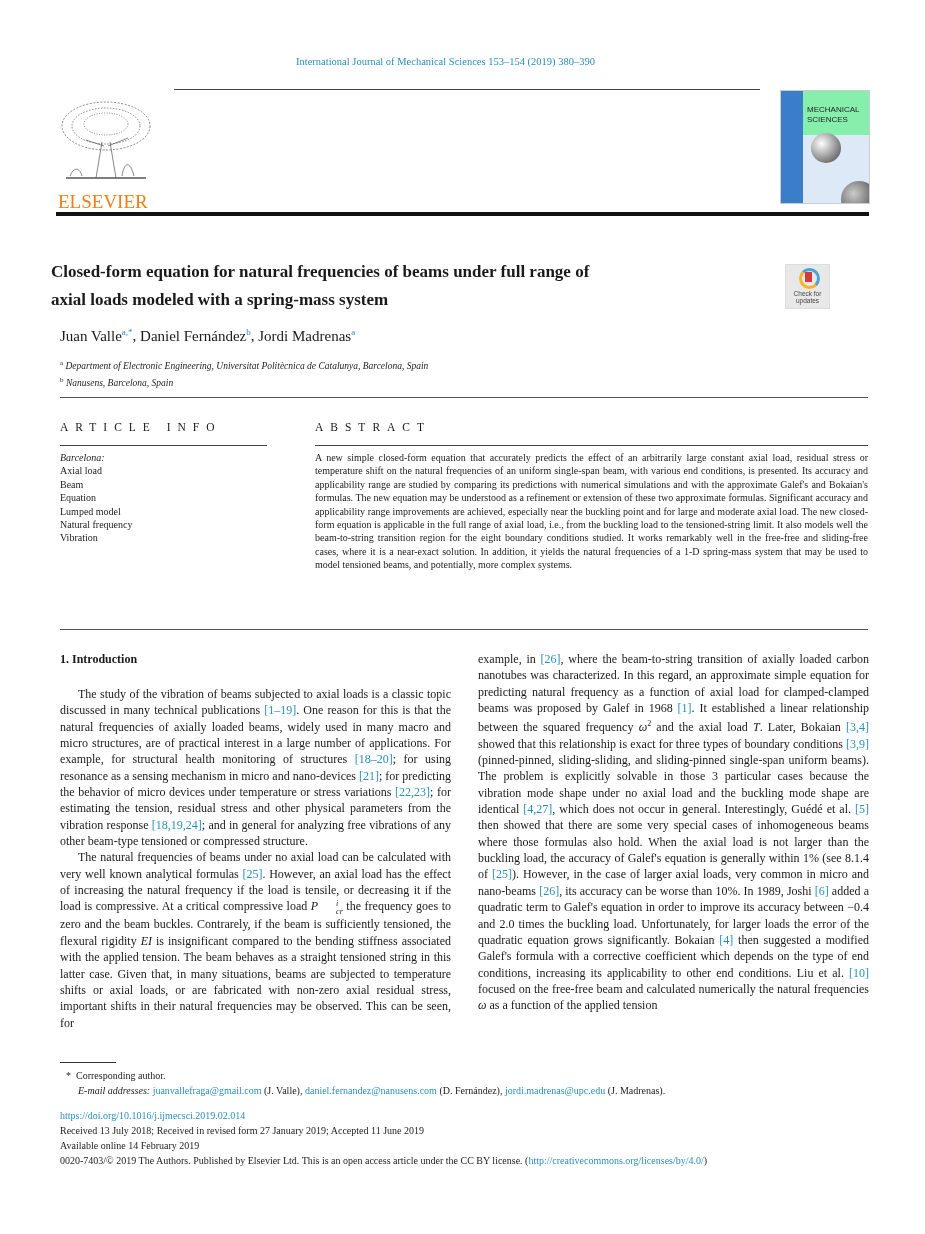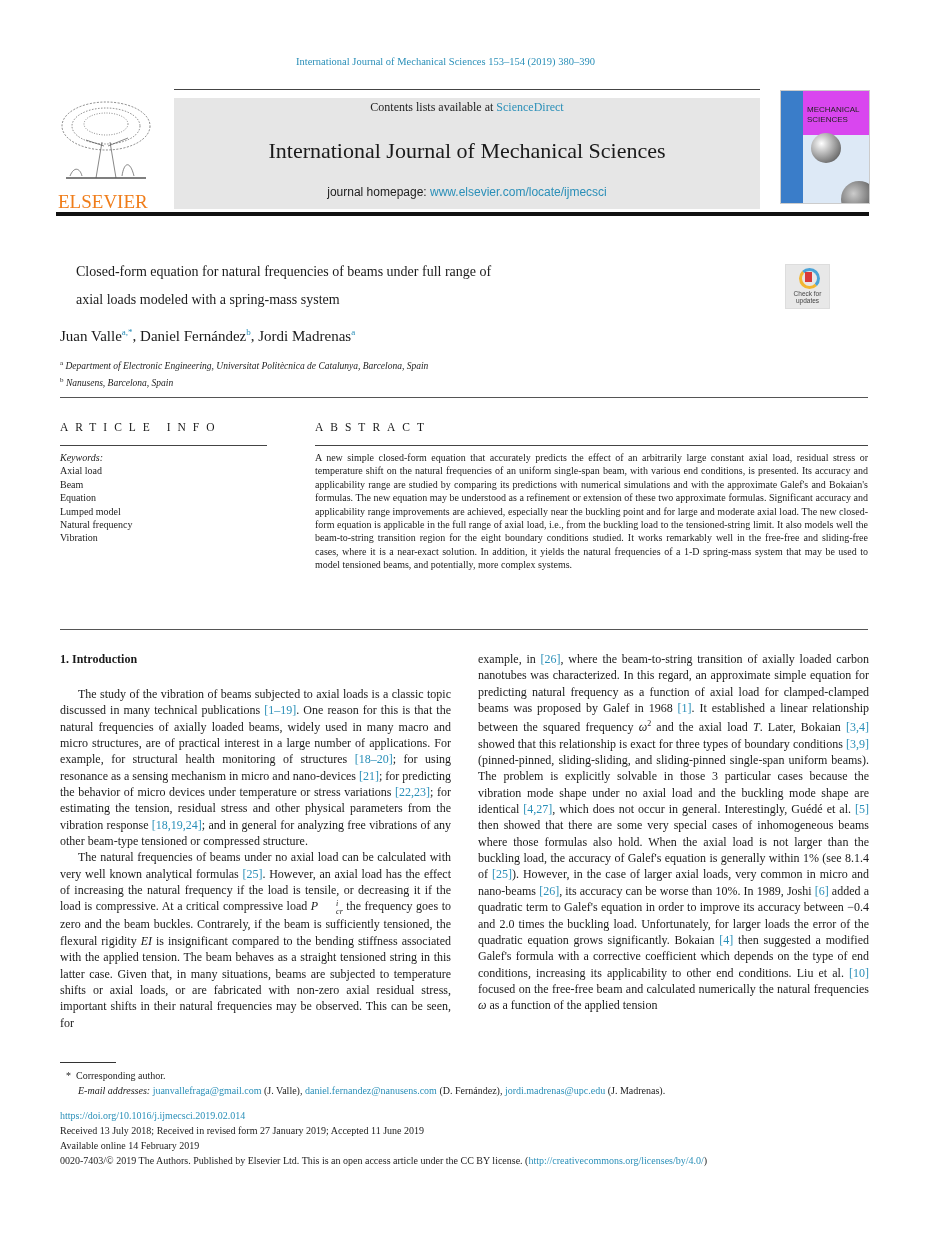--- a/index.html
+++ b/index.html
@@ -10,30 +10,30 @@
   .running-head { left: 0; width: 891px; top: 56px; text-align: center; font-size: 10.5px; color: #2a8fb8; }
 
   .header { left: 56px; top: 88px; width: 813px; height: 128px; }
   .header-topline { position: absolute; left: 118px; top: 1px; width: 586px; height: 1px; background: #444; }
   .header-logo { position: absolute; left: 0; top: 8px; width: 100px; height: 116px; }
   .elsevier-word { position: absolute; left: 2px; top: 95px; font-size: 19px; color: #f07d1a; letter-spacing: 0px; font-family: "Liberation Serif", serif; }
   .header-box { position: absolute; left: 118px; top: 10px; width: 586px; height: 111px; background: #e6e6e6; }
   .contents-line { position: absolute; left: 0; width: 100%; top: 2px; text-align: center; font-size: 12px; color: #222; }
   .journal-title { position: absolute; left: 0; width: 100%; top: 40px; text-align: center; font-size: 22px; color: #1a1a1a; }
   .homepage-line { position: absolute; left: 0; width: 100%; top: 87px; text-align: center; font-size: 12px; color: #222; font-family: "Liberation Sans", sans-serif; }
-  .cover { position: absolute; left: 724px; top: 2px; width: 88px; height: 112px; background: #d946ef; border: 1px solid #ccc; overflow: hidden; }
+  .cover { position: absolute; left: 724px; top: 2px; width: 88px; height: 112px; background: #86efac; border: 1px solid #ccc; overflow: hidden; }
   .cover-blue { position: absolute; left: 0; top: 0; width: 22px; height: 112px; background: #3a7dc9; }
   .cover-title1 { position: absolute; left: 26px; top: 14px; font-size: 8px; color: #222; font-family: "Liberation Sans", sans-serif; }
   .cover-title2 { position: absolute; left: 26px; top: 24px; font-size: 8px; color: #222; font-family: "Liberation Sans", sans-serif; text-align: right; }
   .cover-panel { position: absolute; left: 22px; top: 44px; width: 66px; height: 68px; background: #dde9f6; }
   .cover-sphere { position: absolute; left: 30px; top: 42px; width: 30px; height: 30px; border-radius: 50%; background: radial-gradient(circle at 35% 35%, #fff, #777 70%, #333); }
   .cover-sphere2 { position: absolute; left: 60px; top: 90px; width: 36px; height: 36px; border-radius: 50%; background: radial-gradient(circle at 35% 35%, #ccc, #555 70%, #222); }
   .header-bottomline { position: absolute; left: 0; top: 124px; width: 813px; height: 4px; background: #111; }
 
-  .title { left: 76px; top: 258px; width: 700px; font-size: 14px; line-height: 28px; color: #1a1a1a; }
+  .title { left: 51px; top: 258px; width: 700px; font-size: 17px; line-height: 28px; color: #1a1a1a; font-weight: bold; }
   .crossmark { left: 785px; top: 264px; width: 43px; height: 43px; background: #e8e8e8; border: 1px solid #ddd; }
   .crossmark-ring { position: absolute; left: 13px; top: 3px; width: 15px; height: 15px; border-radius: 50%; border: 3px solid #f2b632; border-top-color: #4aa3d8; border-right-color: #4aa3d8; }
   .crossmark-flag { position: absolute; left: 19px; top: 7px; width: 7px; height: 10px; background: #d8393a; }
   .crossmark-text { position: absolute; left: 0; width: 100%; top: 25px; text-align: center; font-size: 6.5px; line-height: 7px; color: #444; font-family: "Liberation Sans", sans-serif; }
 
   .authors { left: 60px; top: 327px; font-size: 15px; color: #1a1a1a; }
   .authors sup { color: #2a8fb8; font-size: 9px; }
   .affils { left: 60px; top: 356px; font-size: 9.5px; font-style: italic; line-height: 14px; color: #222; }
   .affils sup { font-style: normal; font-size: 7px; }
 
@@ -72,25 +72,20 @@
         <ellipse cx="50" cy="30" rx="44" ry="24" stroke-dasharray="2 1.5"></ellipse>
         <ellipse cx="50" cy="30" rx="34" ry="18" stroke-dasharray="1.5 1.5"></ellipse>
         <ellipse cx="50" cy="28" rx="22" ry="11" stroke-dasharray="1 1.5"></ellipse>
         <path d="M46 46 C44 58 42 70 40 82 M54 46 C56 58 58 70 60 82 M48 50 L30 44 M52 50 L72 42"></path>
         <path d="M10 82 L90 82" stroke-width="1.4"></path>
         <path d="M14 80 C18 70 24 72 26 80 M66 80 C68 66 74 64 78 80"></path>
       </g>
     </svg>
     <div class="elsevier-word">ELSEVIER</div>
   </div>
-  <div class="header-box">
-    <div class="contents-line"><span>Contents lists available at </span><a class="link">ScienceDirect</a></div>
-    <div class="journal-title">International Journal of Mechanical Sciences</div>
-    <div class="homepage-line"><span>journal homepage: </span><a class="link">www.elsevier.com/locate/ijmecsci</a></div>
-  </div>
   <div class="cover">
     <div class="cover-panel"></div>
     <div class="cover-blue"></div>
     <div class="cover-sphere"></div>
     <div class="cover-sphere2"></div>
     <div class="cover-title1">MECHANICAL</div>
     <div class="cover-title2">SCIENCES</div>
   </div>
   <div class="header-bottomline"></div>
 </div>
@@ -116,21 +111,21 @@
 </div>
 
 <div class="abs rule-full" style="top:397px;"></div>
 
 <div class="abs ai-head section-caps">ARTICLE INFO</div>
 <div class="abs ab-head section-caps">ABSTRACT</div>
 <div class="abs ai-rule"></div>
 <div class="abs ab-rule"></div>
 
 <div class="abs keywords">
-  <div class="kw-label">Keywords:</div>
+  <div class="kw-label">Barcelona:</div>
   <div>Axial load</div>
   <div>Beam</div>
   <div>Equation</div>
   <div>Lumped model</div>
   <div>Natural frequency</div>
   <div>Vibration</div>
 </div>
 
 <div class="abs abstract-text">A new simple closed-form equation that accurately predicts the effect of an arbitrarily large constant axial load, residual stress or temperature shift on the natural frequencies of an uniform single-span beam, with various end conditions, is presented. Its accuracy and applicability range are studied by comparing its predictions with numerical simulations and with the approximate Galef's and Bokaian's formulas. The new equation may be understood as a refinement or extension of these two approximate formulas. Significant accuracy and applicability range improvements are achieved, especially near the buckling point and for large and moderate axial load. The new closed-form equation is applicable in the full range of axial load, i.e., from the buckling load to the tensioned-string limit. It also models well the beam-to-string transition region for the eight boundary conditions studied. It works remarkably well in the free-free and sliding-free cases, where it is a near-exact solution. In addition, it yields the natural frequencies of a 1-D spring-mass system that may be used to model tensioned beams, and potentially, more complex systems.</div>
 

